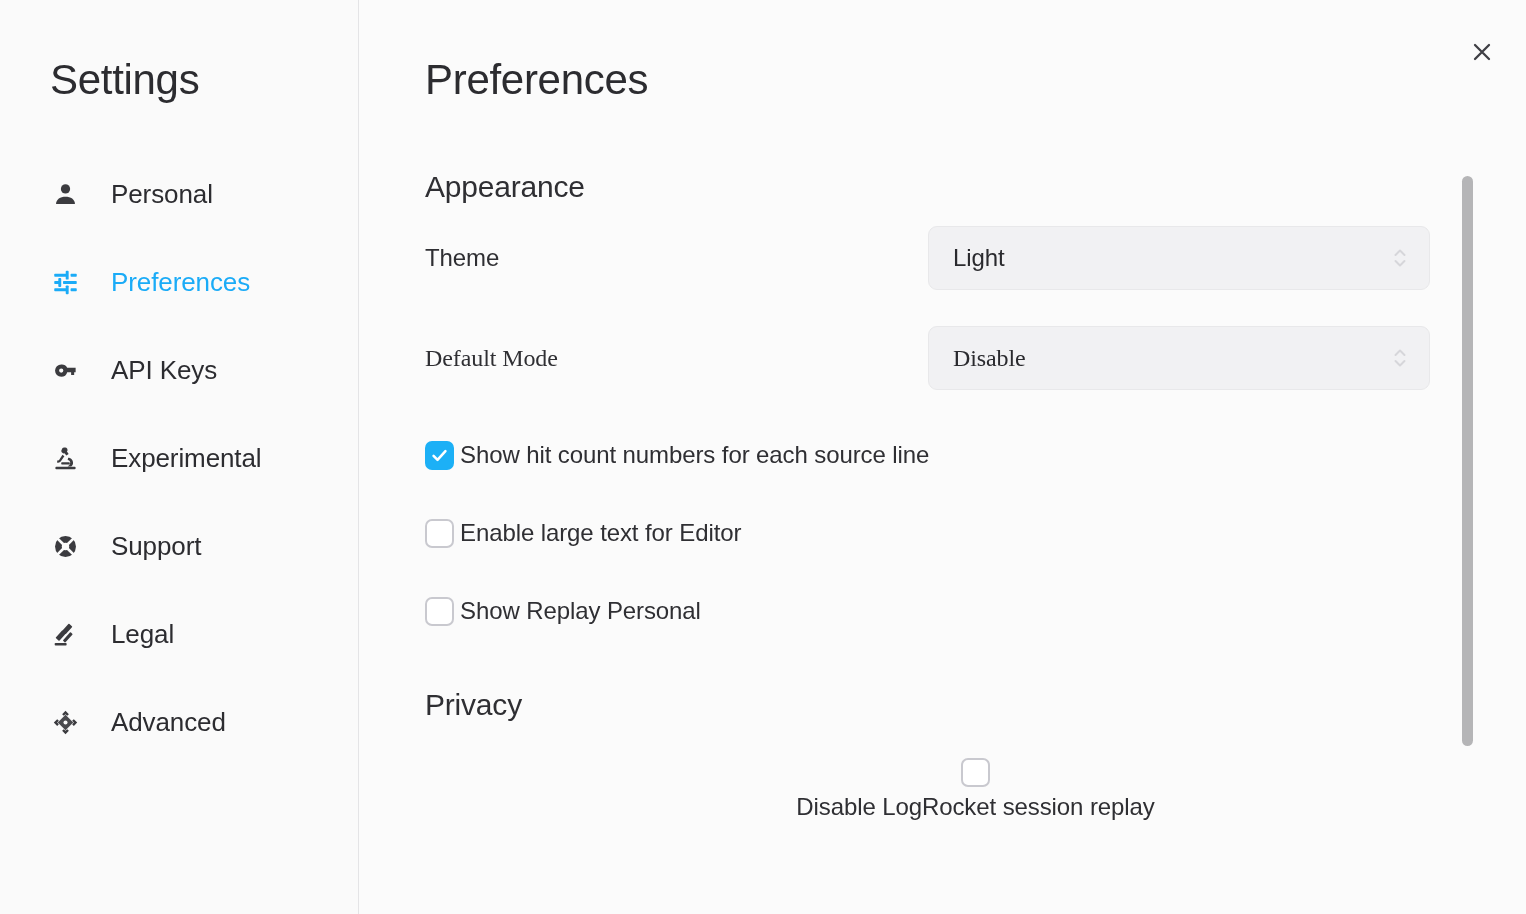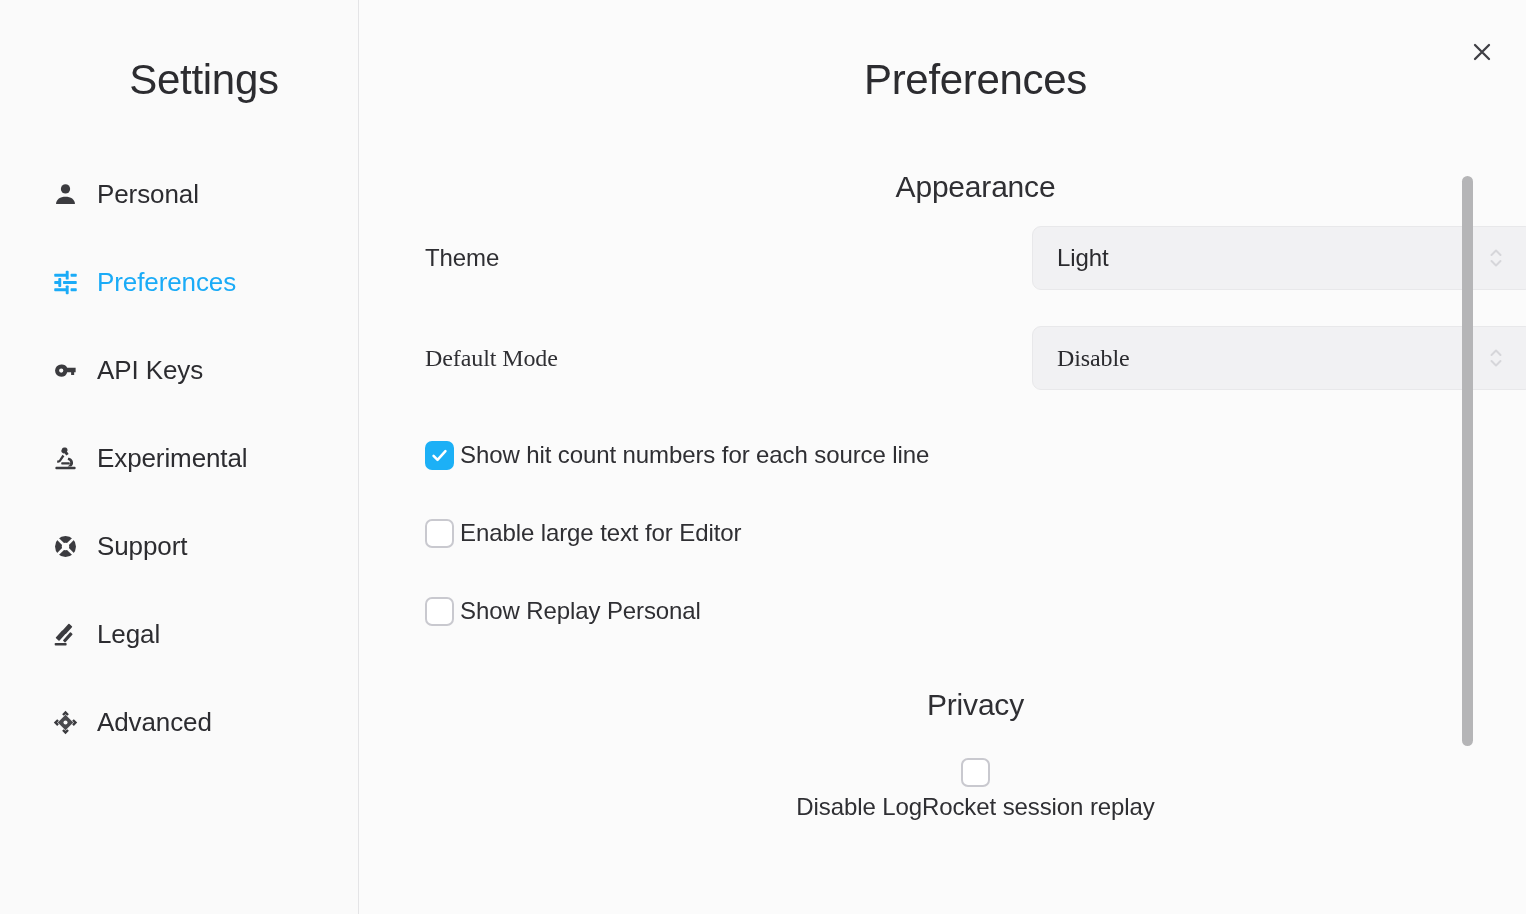--- a/index.html
+++ b/index.html
@@ -12,21 +12,20 @@
     font-family: "Liberation Sans", sans-serif;
     -webkit-font-smoothing: antialiased;
   }
 
   .settings-modal {
     position: relative;
     width: 1526px;
     height: 864px;
     display: flex;
     background: #ffffff;
-    text-align: center;
   }
 
   
   .sidebar {
     width: 359px;
     height: 914px;
     background: #fafafa;
     border-right: 1px solid #e4e4e6;
     flex: 0 0 359px;
     position: relative;
@@ -42,21 +41,21 @@
   }
 
   .nav-list {
     margin-top: 46px;
     list-style: none;
   }
 
   .nav-item {
     display: flex;
     align-items: center;
-    gap: 17px;
+    gap: 31px;
     padding: 0 0 0 50px;
     height: 88px;
     cursor: pointer;
     user-select: none;
   }
 
   .nav-icon {
     width: 30px;
     height: 30px;
     display: flex;
@@ -114,20 +113,21 @@
   }
 
   .section-appearance { margin-top: 66px; }
   .section-privacy { margin-top: 54px; }
 
   .row-select {
     display: flex;
     align-items: center;
     height: 64px;
     margin-top: 22px;
+    padding-right: 96px;
   }
   .row-select + .row-select { margin-top: 36px; font-family: Liberation Serif, serif; }
 
   .field-label {
     font-size: 24px;
     color: #2f2f33;
     flex: 0 0 auto;
     letter-spacing: -0.1px;
   }
 
@@ -144,21 +144,20 @@
     background: #f1f1f3;
     border: 1px solid #e8e8ea;
     border-radius: 9px;
     display: flex;
     align-items: center;
     padding: 0 44px 0 24px;
     font-size: 24px;
     color: #2a2a2e;
     cursor: pointer;
     letter-spacing: -0.1px;
-    margin-left: 8px;
   }
 
   .select-chevrons {
     position: absolute;
     right: 22px;
     top: 50%;
     transform: translateY(-50%);
     width: 16px;
     height: 26px;
     color: #d6d6da;

